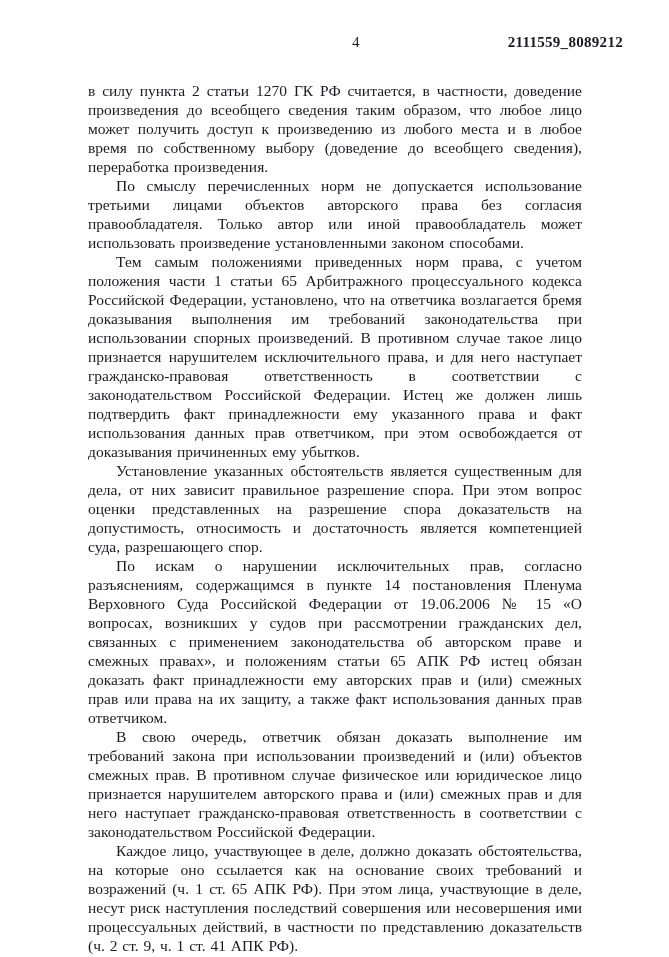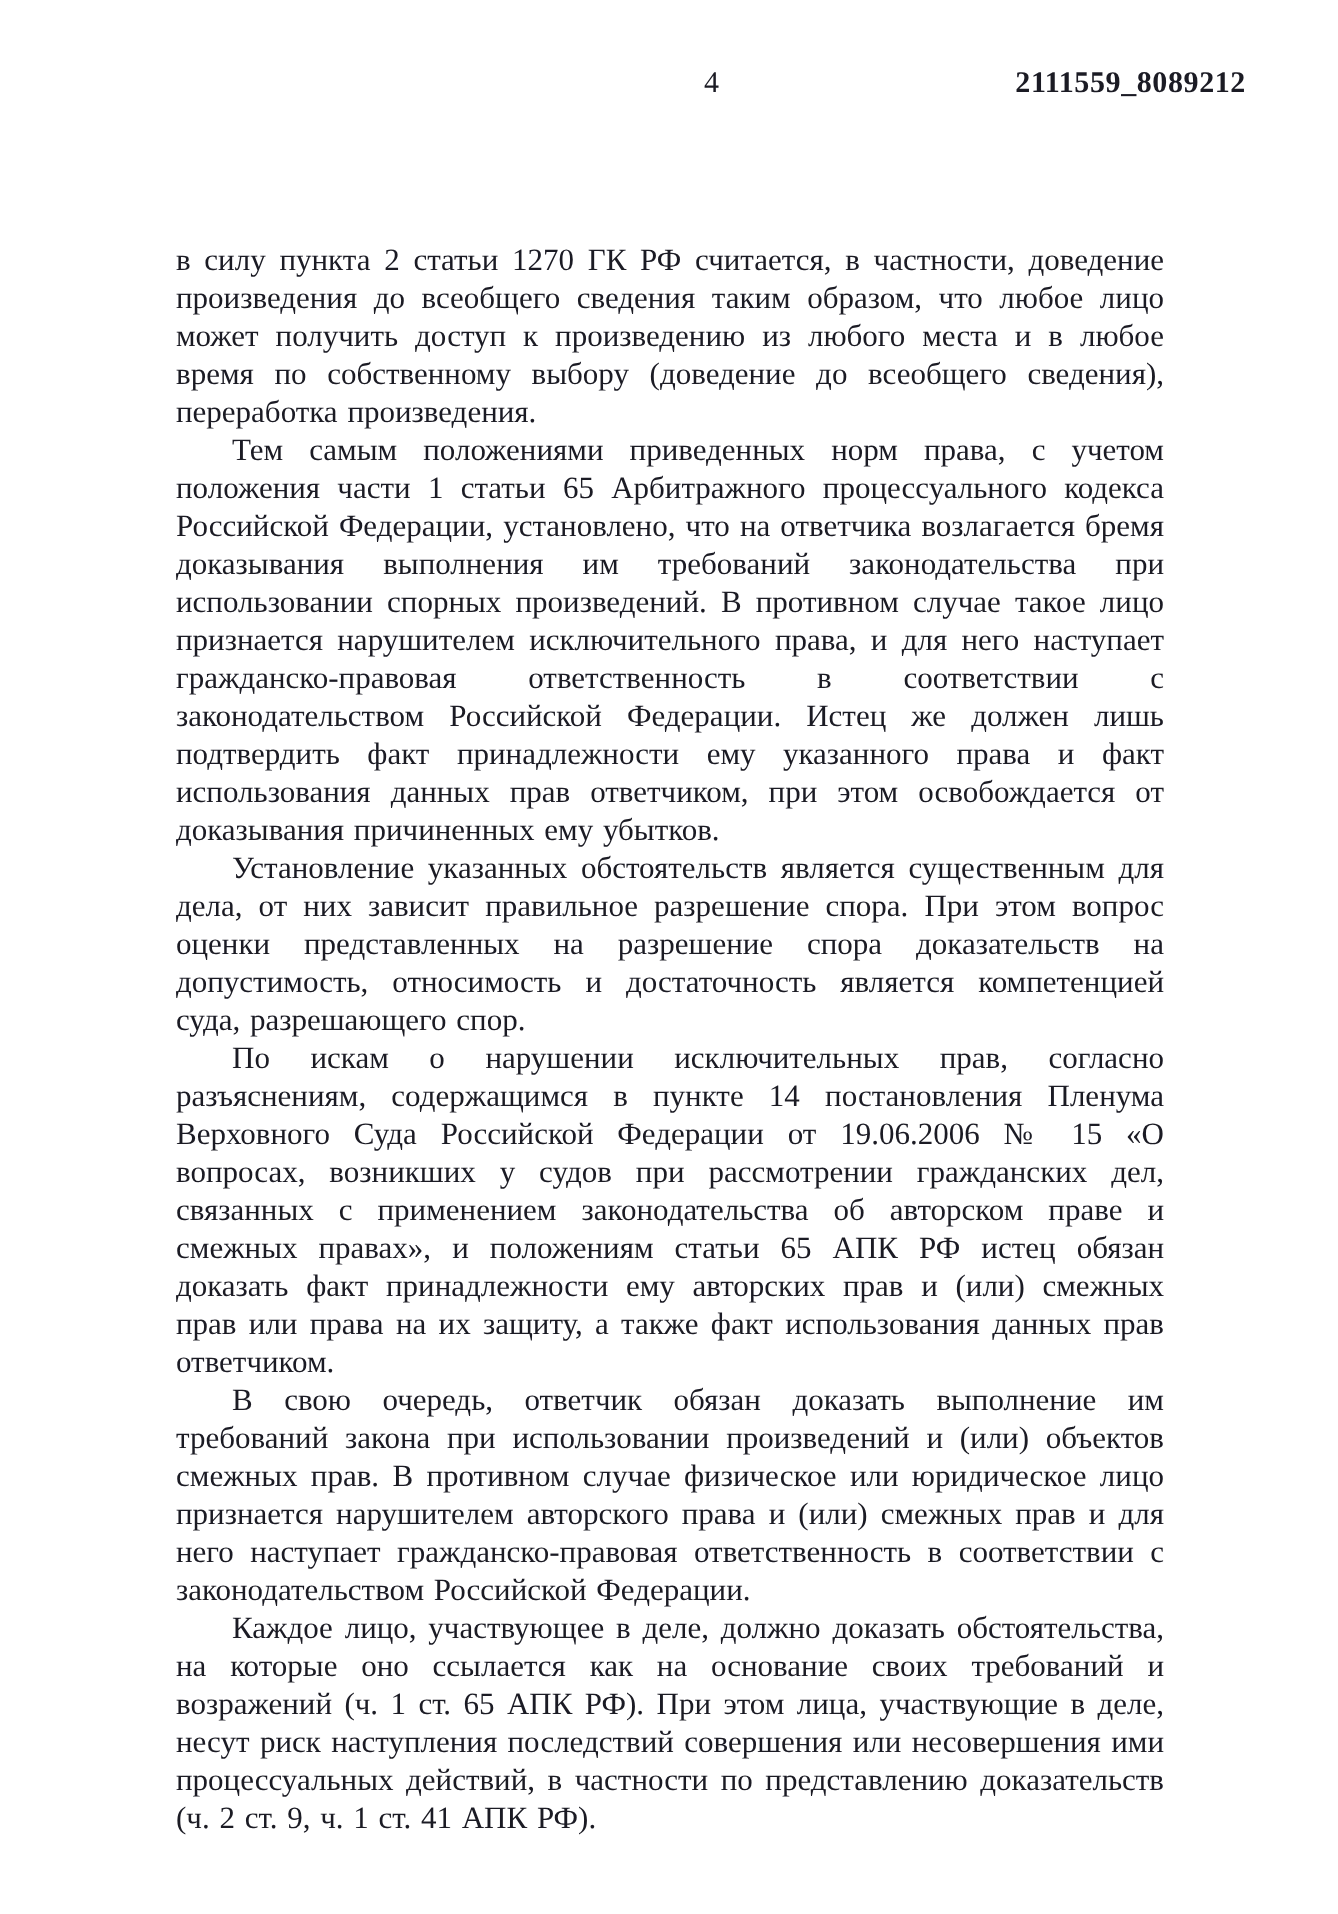--- a/index.html
+++ b/index.html
@@ -34,21 +34,20 @@
     right: 46px;
     top: 0;
     letter-spacing: 0.3px;
     font-weight: bold;
   }
   .document-body {
     position: absolute;
     top: 81px;
     left: 88px;
     width: 494px;
-    margin-top: 40px;
   }
   .document-body p {
     margin: 0;
     padding: 0;
     font-size: 15.5px;
     line-height: 19px;
     text-align: justify;
     text-indent: 28px;
     word-spacing: 1px;
   }
@@ -61,20 +60,21 @@
 
 <div class="page">
 
   <div class="page-header">
     <span class="page-number">4</span>
     <span class="document-id">2111559_8089212</span>
   </div>
 
   <div class="document-body">
     <p class="continuation">в силу пункта 2 статьи 1270 ГК РФ считается, в частности, доведение произведения до всеобщего сведения таким образом, что любое лицо может получить доступ к произведению из любого места и в любое время по собственному выбору (доведение до всеобщего сведения), переработка произведения.</p>
+    <p>По смыслу перечисленных норм не допускается использование третьими лицами объектов авторского права без согласия правообладателя. Только автор или иной правообладатель может использовать произведение установленными законом способами.</p>
     <p>Тем самым положениями приведенных норм права, с учетом положения части 1 статьи 65 Арбитражного процессуального кодекса Российской Федерации, установлено, что на ответчика возлагается бремя доказывания выполнения им требований законодательства при использовании спорных произведений. В противном случае такое лицо признается нарушителем исключительного права, и для него наступает гражданско-правовая ответственность в соответствии с законодательством Российской Федерации. Истец же должен лишь подтвердить факт принадлежности ему указанного права и факт использования данных прав ответчиком, при этом освобождается от доказывания причиненных ему убытков.</p>
     <p>Установление указанных обстоятельств является существенным для дела, от них зависит правильное разрешение спора. При этом вопрос оценки представленных на разрешение спора доказательств на допустимость, относимость и достаточность является компетенцией суда, разрешающего спор.</p>
     <p>По искам о нарушении исключительных прав, согласно разъяснениям, содержащимся в пункте 14 постановления Пленума Верховного Суда Российской Федерации от 19.06.2006 № 15 «О вопросах, возникших у судов при рассмотрении гражданских дел, связанных с применением законодательства об авторском праве и смежных правах», и положениям статьи 65 АПК РФ истец обязан доказать факт принадлежности ему авторских прав и (или) смежных прав или права на их защиту, а также факт использования данных прав ответчиком.</p>
     <p>В свою очередь, ответчик обязан доказать выполнение им требований закона при использовании произведений и (или) объектов смежных прав. В противном случае физическое или юридическое лицо признается нарушителем авторского права и (или) смежных прав и для него наступает гражданско-правовая ответственность в соответствии с законодательством Российской Федерации.</p>
     <p>Каждое лицо, участвующее в деле, должно доказать обстоятельства, на которые оно ссылается как на основание своих требований и возражений (ч. 1 ст. 65 АПК РФ). При этом лица, участвующие в деле, несут риск наступления последствий совершения или несовершения ими процессуальных действий, в частности по представлению доказательств (ч. 2 ст. 9, ч. 1 ст. 41 АПК РФ).</p>
   </div>
 
 </div>
 
 </body></html>

